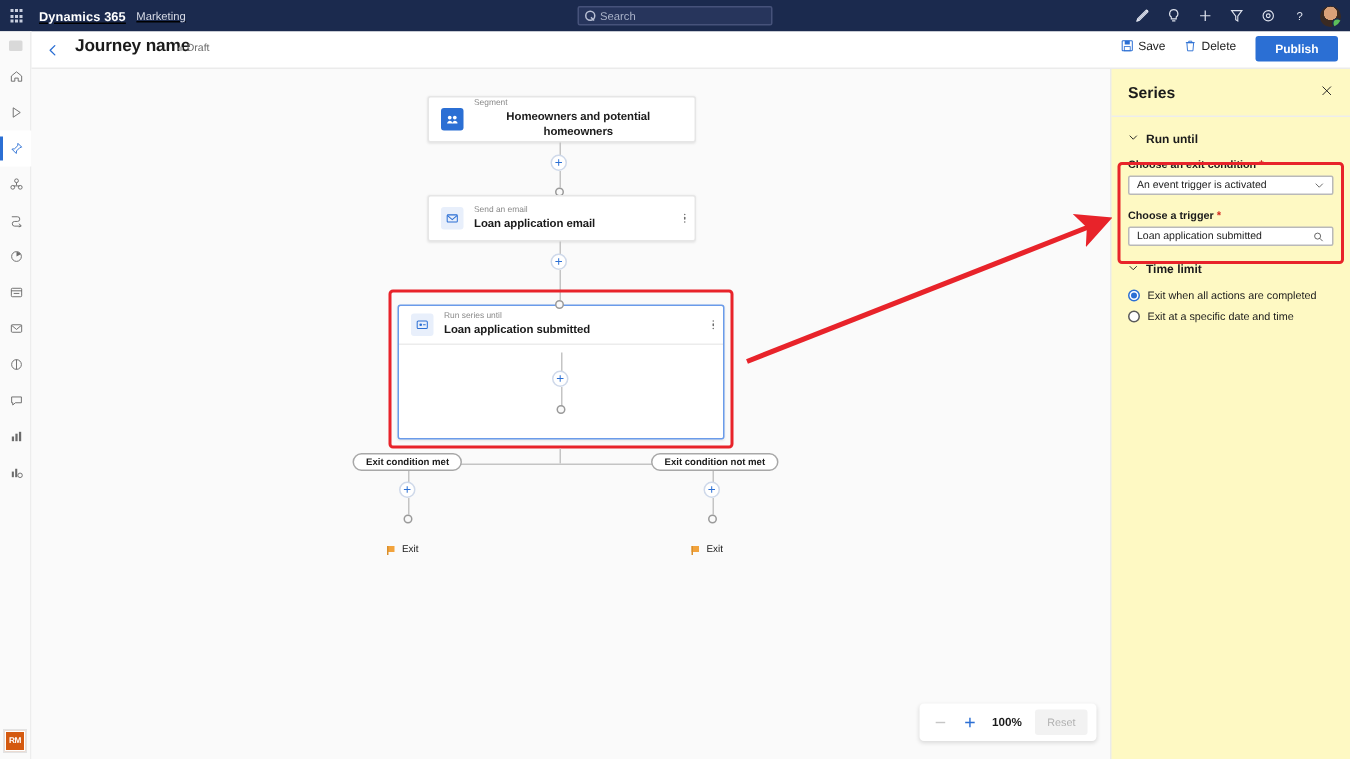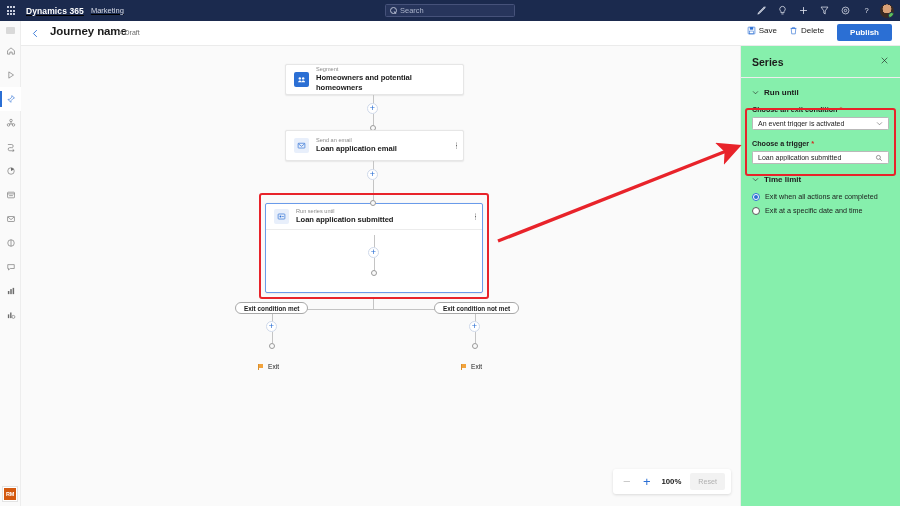--- a/index.html
+++ b/index.html
@@ -114,21 +114,21 @@
     display:flex; align-items:center; padding:0 8px;
   }
   .node-icon {
     width:15px; height:15px; border-radius:2px; display:flex; align-items:center; justify-content:center;
     flex:0 0 auto; margin-right:7px;
   }
   .node-icon.solid { background:#2b6fd4; }
   .node-icon.soft  { background:#e8effb; }
   .node-text { display:flex; flex-direction:column; justify-content:center; }
   .node-sub { font-size:5.6px; color:#8a8a8a; line-height:1.25; }
-  .node-title { font-size:7.6px; font-weight:700; color:#1b1b1b; line-height:1.3; letter-spacing:-.05px; }
+  .node-title { font-size:7.6px; font-weight:700; color:#1b1b1b; line-height:1.3; letter-spacing:-.05px;text-align:center; }
   .node-kebab {
     position:absolute; right:6px; top:50%; transform:translateY(-50%);
     display:flex; flex-direction:column; gap:1.5px; align-items:center;
   }
   .node-kebab i { width:1.3px; height:1.3px; border-radius:50%; background:#6b6b6b; display:block; }
 
   .vline { position:absolute; width:1px; background:#c4c4c4; }
   .hline { position:absolute; height:1px; background:#c4c4c4; }
   .dot-o {
     position:absolute; width:6px; height:6px; border-radius:50%;
@@ -185,21 +185,21 @@
   .zm-plus { color:#2b6fd4; }
   .zm-pct { font-size:7.8px; color:#1b1b1b; font-weight:600; width:26px; text-align:center; }
   .zm-reset {
     font-size:7.2px; color:#b0b0b0; background:#f2f2f2; border-radius:2px;
     padding:4px 8px; margin-left:2px;
   }
 
   
   .panel {
     position:absolute; right:0; top:46px; width:160px; height:460px;
-    background:#86efac; border-left:1px solid #ebebeb;
+    background:#fef9c3; border-left:1px solid #ebebeb;
   }
   .panel-head {
     height:32px; display:flex; align-items:center; justify-content:space-between;
     padding:0 11px; border-bottom:1px solid #ededed;
   }
   .panel-title { font-size:10.5px; font-weight:600; color:#1b1b1b; }
   .panel-close { font-size:11px; color:#1b1b1b; line-height:1; }
   .panel-body { padding:10px 11px 0 11px; }
   .section-head {
     display:flex; align-items:center; gap:5px; font-size:8px; font-weight:700; color:#1b1b1b;

